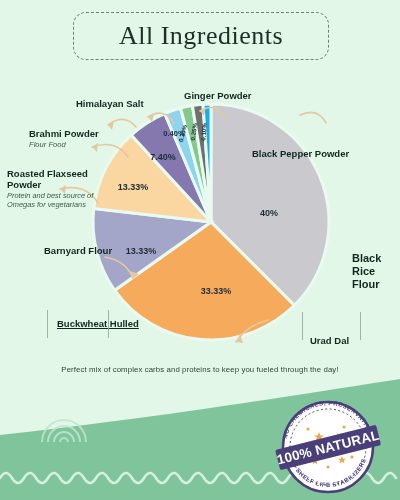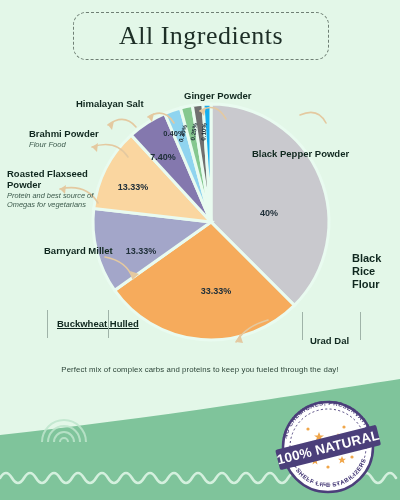--- a/index.html
+++ b/index.html
@@ -160,21 +160,21 @@
   </div>
   <div class="lbl l l-brahmi">
     <span>Brahmi Powder</span>
     <span class="sub">Flour Food</span>
   </div>
   <div class="lbl l l-flax">
     <span>Roasted Flaxseed Powder</span>
     <span class="sub">Protein and best source of Omegas for vegetarians</span>
   </div>
   <div class="lbl l l-barnyard">
-    <span>Barnyard Millet</span>
+    <span>Barnyard Flour</span>
   </div>
   <div class="lbl l l-buckwheat">
     <span>Buckwheat Hulled</span>
   </div>
   <div class="lbl r l-blackrice">
     <span>Black Rice Flour</span>
   </div>
   <div class="lbl r l-uraddal">
     <span>Urad Dal</span>
   </div>

